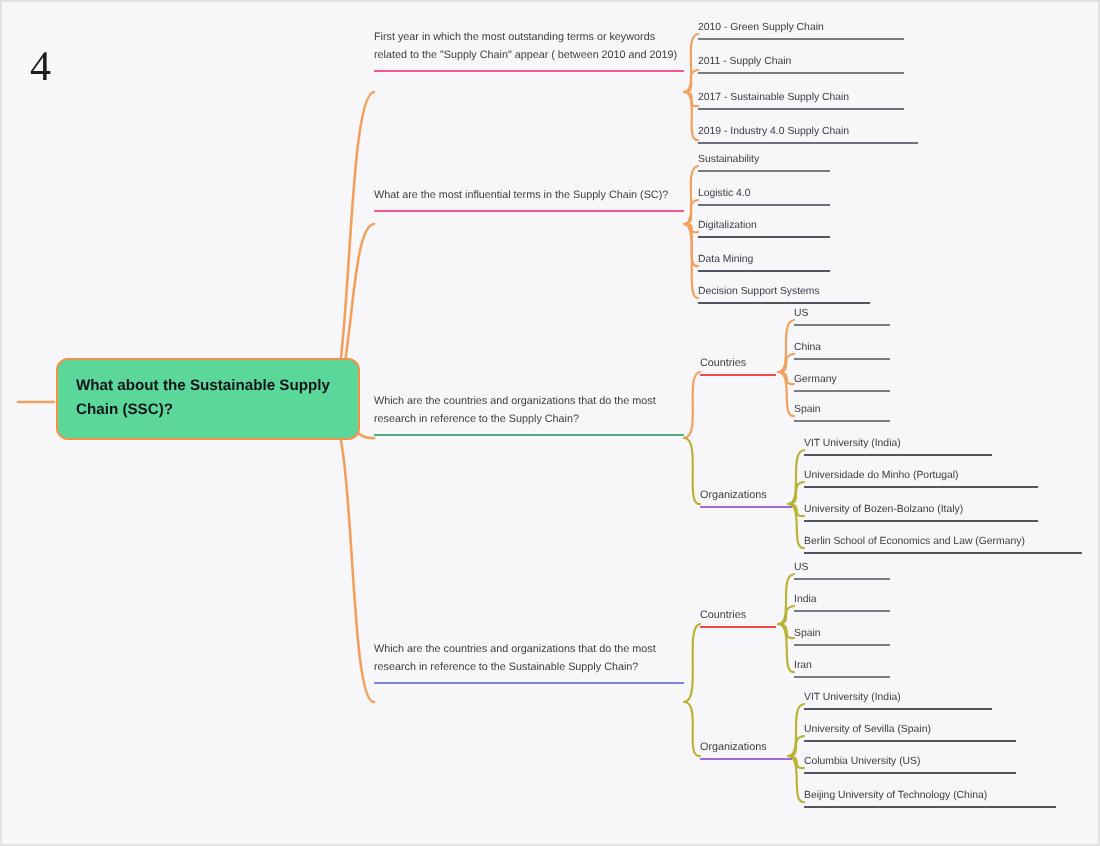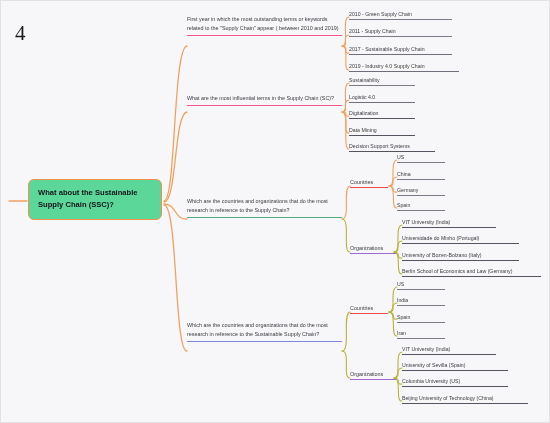--- a/index.html
+++ b/index.html
@@ -21,21 +21,21 @@
   .slide-num{
     position:absolute;left:14px;top:20px;
     font-family:"Liberation Serif", serif;
     font-size:21px;color:#1b1b1b;
   }
 
   
   .root-node{
     position:absolute;
     left:27px;top:178px;
-    width:134px;
+    width:152px;
     box-sizing:border-box;
     background:#5cd79a;
     border:1.4px solid #f0924a;
     border-radius:6px;
     padding:7px 8px 8px 9px;
     font-size:7.6px;
     font-weight:bold;
     color:#13151a;
     line-height:1.55;
   }

